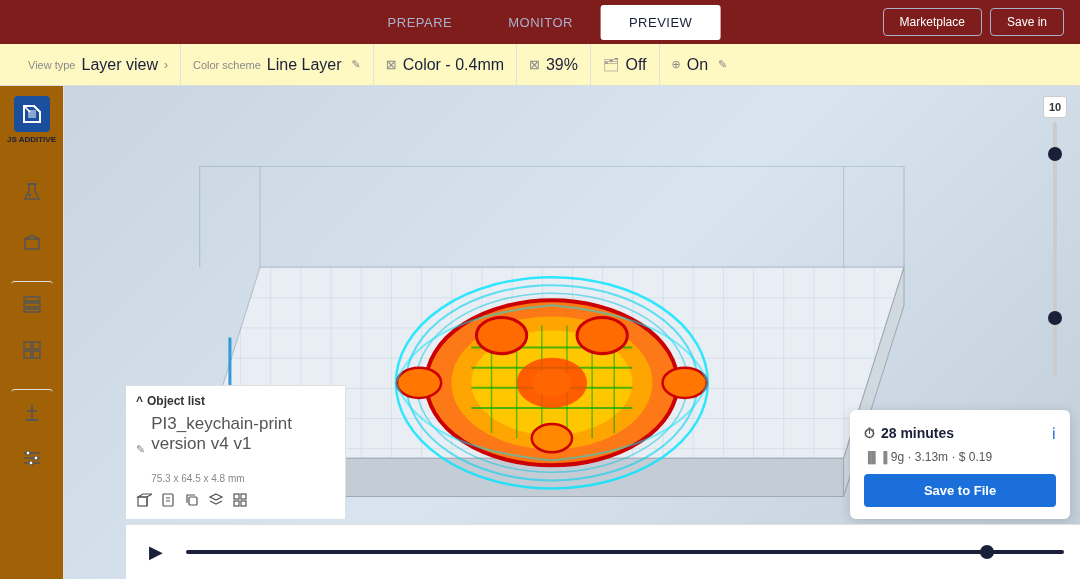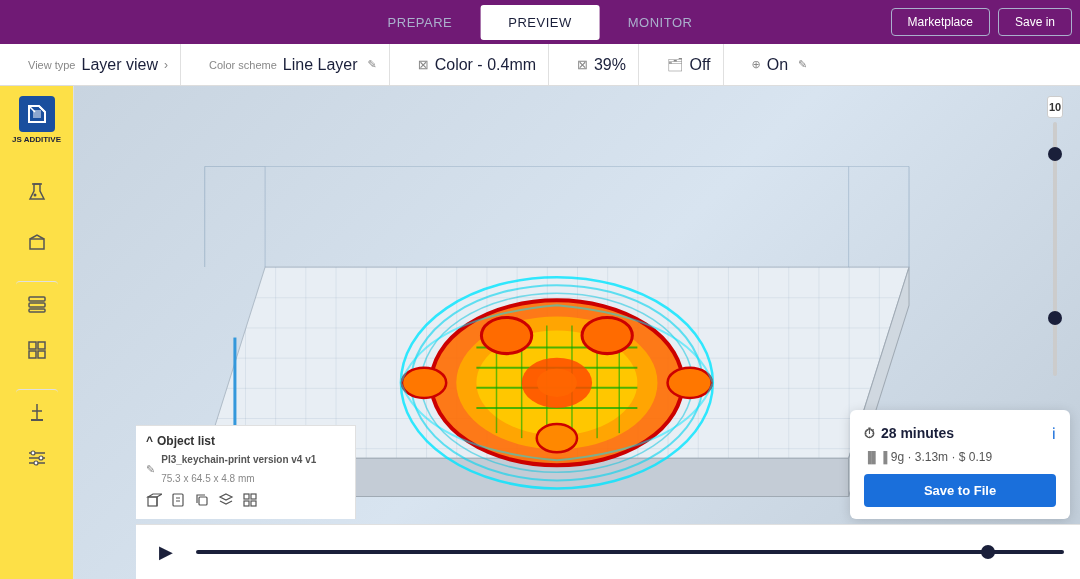--- a/index.html
+++ b/index.html
@@ -10,21 +10,21 @@
       background: #1a1f3a;
       overflow: hidden;
       position: relative;
     }
 
     
     .top-nav {
       position: absolute;
       top: 0; left: 0; right: 0;
       height: 44px;
-      background: #701a75;
+      background: #7f1d1d;
       display: flex;
       align-items: center;
       justify-content: center;
       gap: 0;
       z-index: 100;
     }
     .nav-tabs {
       display: flex;
       gap: 0;
       position: absolute;
@@ -40,44 +40,44 @@
       cursor: pointer;
       text-transform: uppercase;
     }
     .nav-tab.active {
       background: white;
       color: #1a1f3a;
       border-radius: 3px;
     }
     .nav-right {
       position: absolute;
-      right: 8px;
+      right: 16px;
       display: flex;
       gap: 8px;
     }
     .nav-btn {
       padding: 6px 16px;
       border: 1px solid #aab0cc;
       border-radius: 4px;
       color: white;
       background: transparent;
       font-size: 12px;
       cursor: pointer;
     }
 
     
     .toolbar {
       position: absolute;
       top: 44px; left: 0; right: 0;
       height: 42px;
-      background: #ffffff;
+      background: #fef9c3;
       display: flex;
       align-items: center;
       padding: 0 16px;
-      gap: 16px;
+      gap: 0;
       border-bottom: 1px solid #ddd;
       z-index: 90;
     }
     .toolbar-section {
       display: flex;
       align-items: center;
       gap: 6px;
       padding: 0 12px;
       border-right: 1px solid #e0e0e0;
       height: 100%;
@@ -106,22 +106,22 @@
 
     
     .main-area {
       position: absolute;
       top: 86px; left: 0; right: 0; bottom: 0;
       display: flex;
     }
 
     
     .left-sidebar {
-      width: 74px;
-      background: #fde047;
+      width: 64px;
+      background: #a16207;
       border-right: 1px solid #e0e0e0;
       display: flex;
       flex-direction: column;
       align-items: center;
       padding-top: 10px;
       gap: 12px;
       z-index: 80;
     }
 
     .logo-area {
@@ -217,21 +217,21 @@
       position: absolute;
       top: 10px; right: 10px;
       width: 30px;
       height: 280px;
       display: flex;
       flex-direction: column;
       align-items: center;
       gap: 4px;
     }
     .layer-num-box {
-      width: 16px;
+      width: 24px;
       height: 22px;
       background: white;
       border: 1px solid #ccc;
       border-radius: 3px;
       display: flex;
       align-items: center;
       justify-content: center;
       font-size: 11px;
       color: #333;
       font-weight: bold;
@@ -332,48 +332,47 @@
       margin-bottom: 6px;
       cursor: pointer;
     }
     .obj-item {
       display: flex;
       align-items: center;
       gap: 6px;
       margin-bottom: 4px;
     }
     .obj-item-name {
-      font-size: 10px;
+      font-size: 17px;
       color: #555;
-      font-weight: bold;
     }
     .obj-item-dims {
       font-size: 10px;
       color: #888;
-      margin-top: 8px;
+      margin-top: 19px;
     }
     .obj-actions {
       display: flex;
       gap: 8px;
       margin-top: 8px;
     }
     .obj-action-icon {
       font-size: 14px;
       color: #666;
       cursor: pointer;
     }
   </style>
 </head>
 <body>
 
 <div class="top-nav">
   <div class="nav-tabs">
     <div class="nav-tab">PREPARE</div>
+    <div class="nav-tab">MONITOR</div>
     <div class="nav-tab active">PREVIEW</div>
-    <div class="nav-tab">MONITOR</div>
   </div>
   <div class="nav-right">
     <button class="nav-btn">Marketplace</button>
     <button class="nav-btn">Save in</button>
   </div>
 </div>
 
 <div class="toolbar">
   <div class="toolbar-section">
     <span class="toolbar-label">View type</span>

